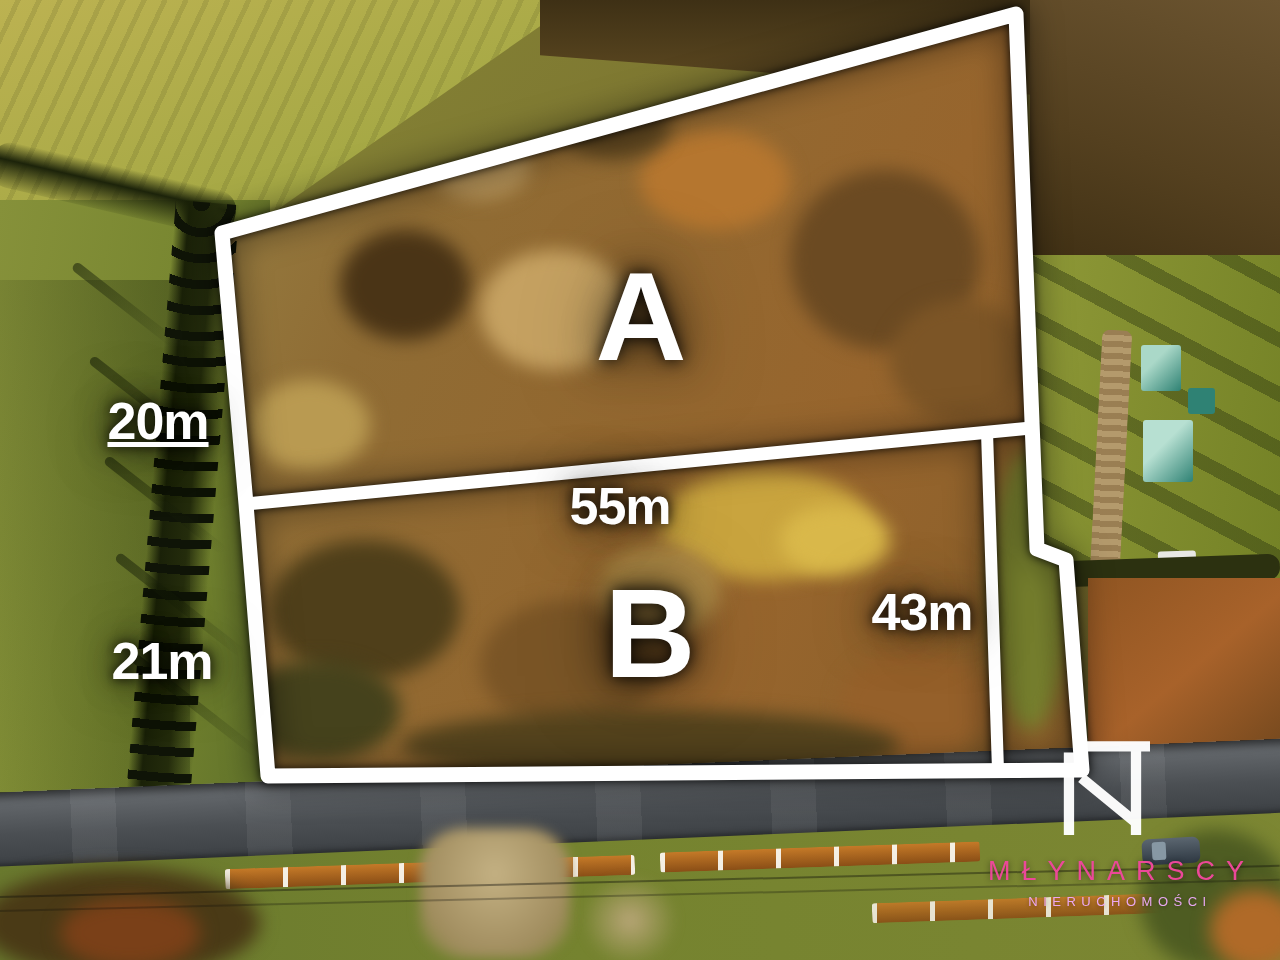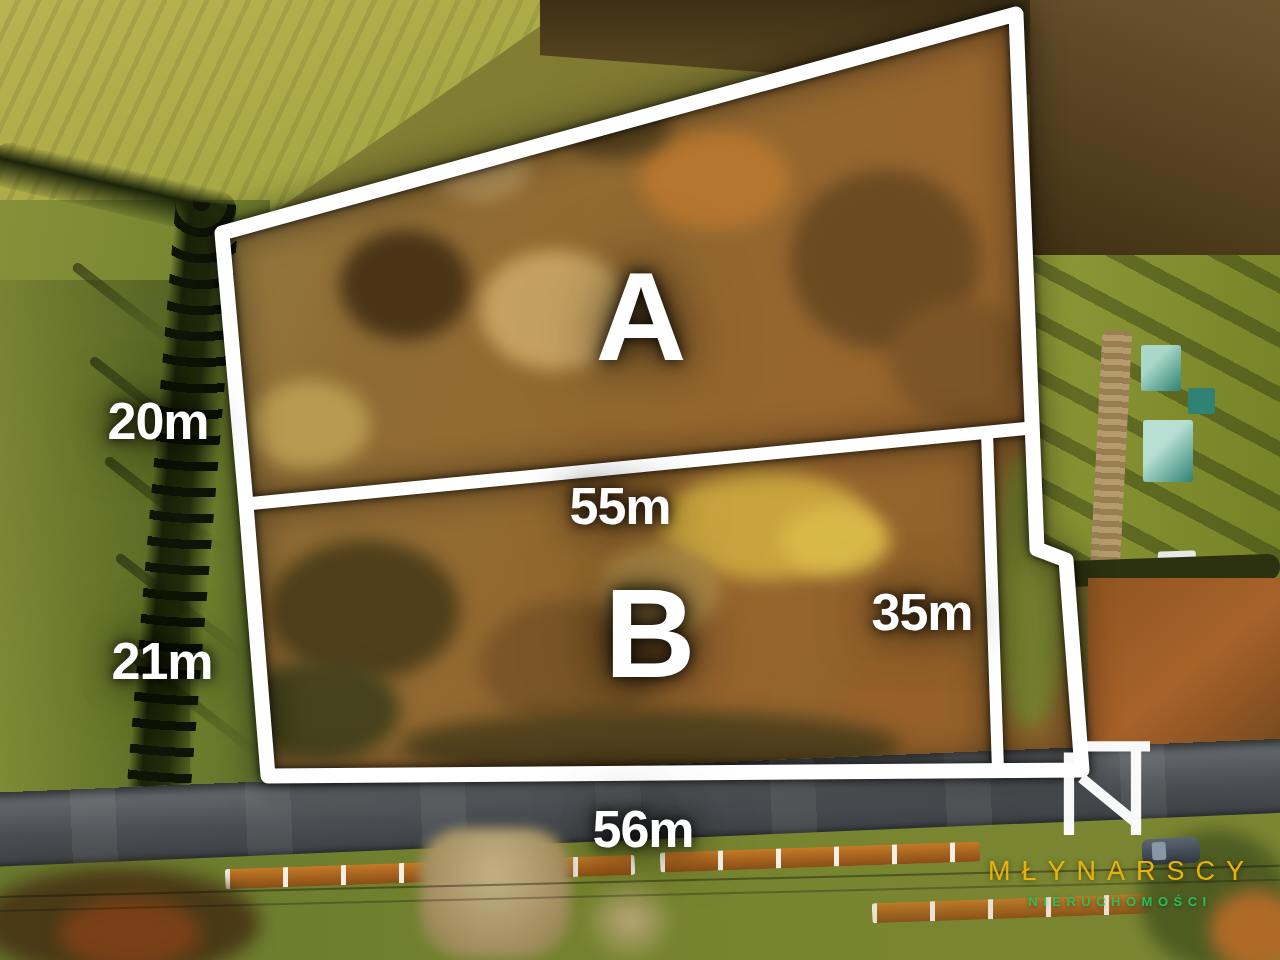--- a/index.html
+++ b/index.html
@@ -72,24 +72,24 @@
   
   .lines-svg{left:0;top:0;
     filter:drop-shadow(0 0 5px rgba(0,0,0,.9)) drop-shadow(0 0 16px rgba(0,0,0,.55));}
   .dim{position:absolute;transform:translate(-50%,-50%);color:#fff;font-weight:700;
     font-size:52px;letter-spacing:-1px;white-space:nowrap;
     text-shadow:0 0 12px rgba(0,0,0,.95),0 0 30px rgba(0,0,0,.8),0 0 60px rgba(0,0,0,.55);}
   .letter{position:absolute;transform:translate(-50%,-50%);color:#fff;font-weight:700;font-size:126px;
     text-shadow:0 0 16px rgba(0,0,0,.95),0 0 40px rgba(0,0,0,.8),0 0 80px rgba(0,0,0,.5);}
   
   .logo-icon{left:1056px;top:737px;width:94px;height:98px;opacity:.97;}
-  .brand{left:988px;top:856px;width:264px;text-align:center;color:#eab308;font-size:27px;
+  .brand{left:988px;top:856px;width:264px;text-align:center;color:#ec4899;font-size:27px;
     letter-spacing:11px;font-weight:400;text-shadow:0 1px 6px rgba(0,0,0,.45);white-space:nowrap;}
-  .tagline{left:988px;top:894px;width:264px;text-align:center;color:#22c55e;font-size:13px;
-    letter-spacing:5.5px;font-weight:700;opacity:.95;text-shadow:0 1px 4px rgba(0,0,0,.4);white-space:nowrap;}
+  .tagline{left:988px;top:894px;width:264px;text-align:center;color:#f0abfc;font-size:13px;
+    letter-spacing:5.5px;font-weight:400;opacity:.95;text-shadow:0 1px 4px rgba(0,0,0,.4);white-space:nowrap;}
 </style>
 </head>
 <body>
 
 <div class="stage">
 
   <div class="abs bg-base"></div>
   <div class="abs meadow-tl"></div>
   <div class="abs meadow-stripes"></div>
   <div class="abs meadow-left"></div>
@@ -153,25 +153,24 @@
   <div class="abs car-glass"></div>
 
   <svg class="abs lines-svg" width="1280" height="960" viewBox="0 0 1280 960">
     <g fill="none" stroke="#ffffff" stroke-linejoin="round" stroke-linecap="round">
       <path d="M222,233 L1016,14 L1037,549 L1066,560 L1082,770 L268,776 L246,504 Z" stroke-width="15"></path>
       <path d="M246,504 L1031,428" stroke-width="13"></path>
       <path d="M987,432 L998,770" stroke-width="12"></path>
     </g>
   </svg>
 
-  <div class="dim" style="left:158px;top:421px;">20m</div>
+  <div class="dim" style="left:158px;top:421px;text-decoration:underline;">20m</div>
   <div class="dim" style="left:620px;top:506px;">55m</div>
-  <div class="dim" style="left:922px;top:612px;">35m</div>
+  <div class="dim" style="left:922px;top:612px;">43m</div>
   <div class="dim" style="left:162px;top:661px;">21m</div>
-  <div class="dim" style="left:643px;top:829px;">56m</div>
 
   <div class="letter" style="left:641px;top:316px;">A</div>
   <div class="letter" style="left:650px;top:633px;">B</div>
 
   <svg class="abs logo-icon" viewBox="0 0 90 95">
     <g stroke="#ffffff" stroke-width="10" fill="none" stroke-linecap="square">
       <line x1="32" y1="9" x2="86" y2="9"></line>
       <line x1="12" y1="20" x2="12" y2="90"></line>
       <line x1="28" y1="43" x2="72" y2="79"></line>
       <line x1="77" y1="14" x2="77" y2="90"></line>

